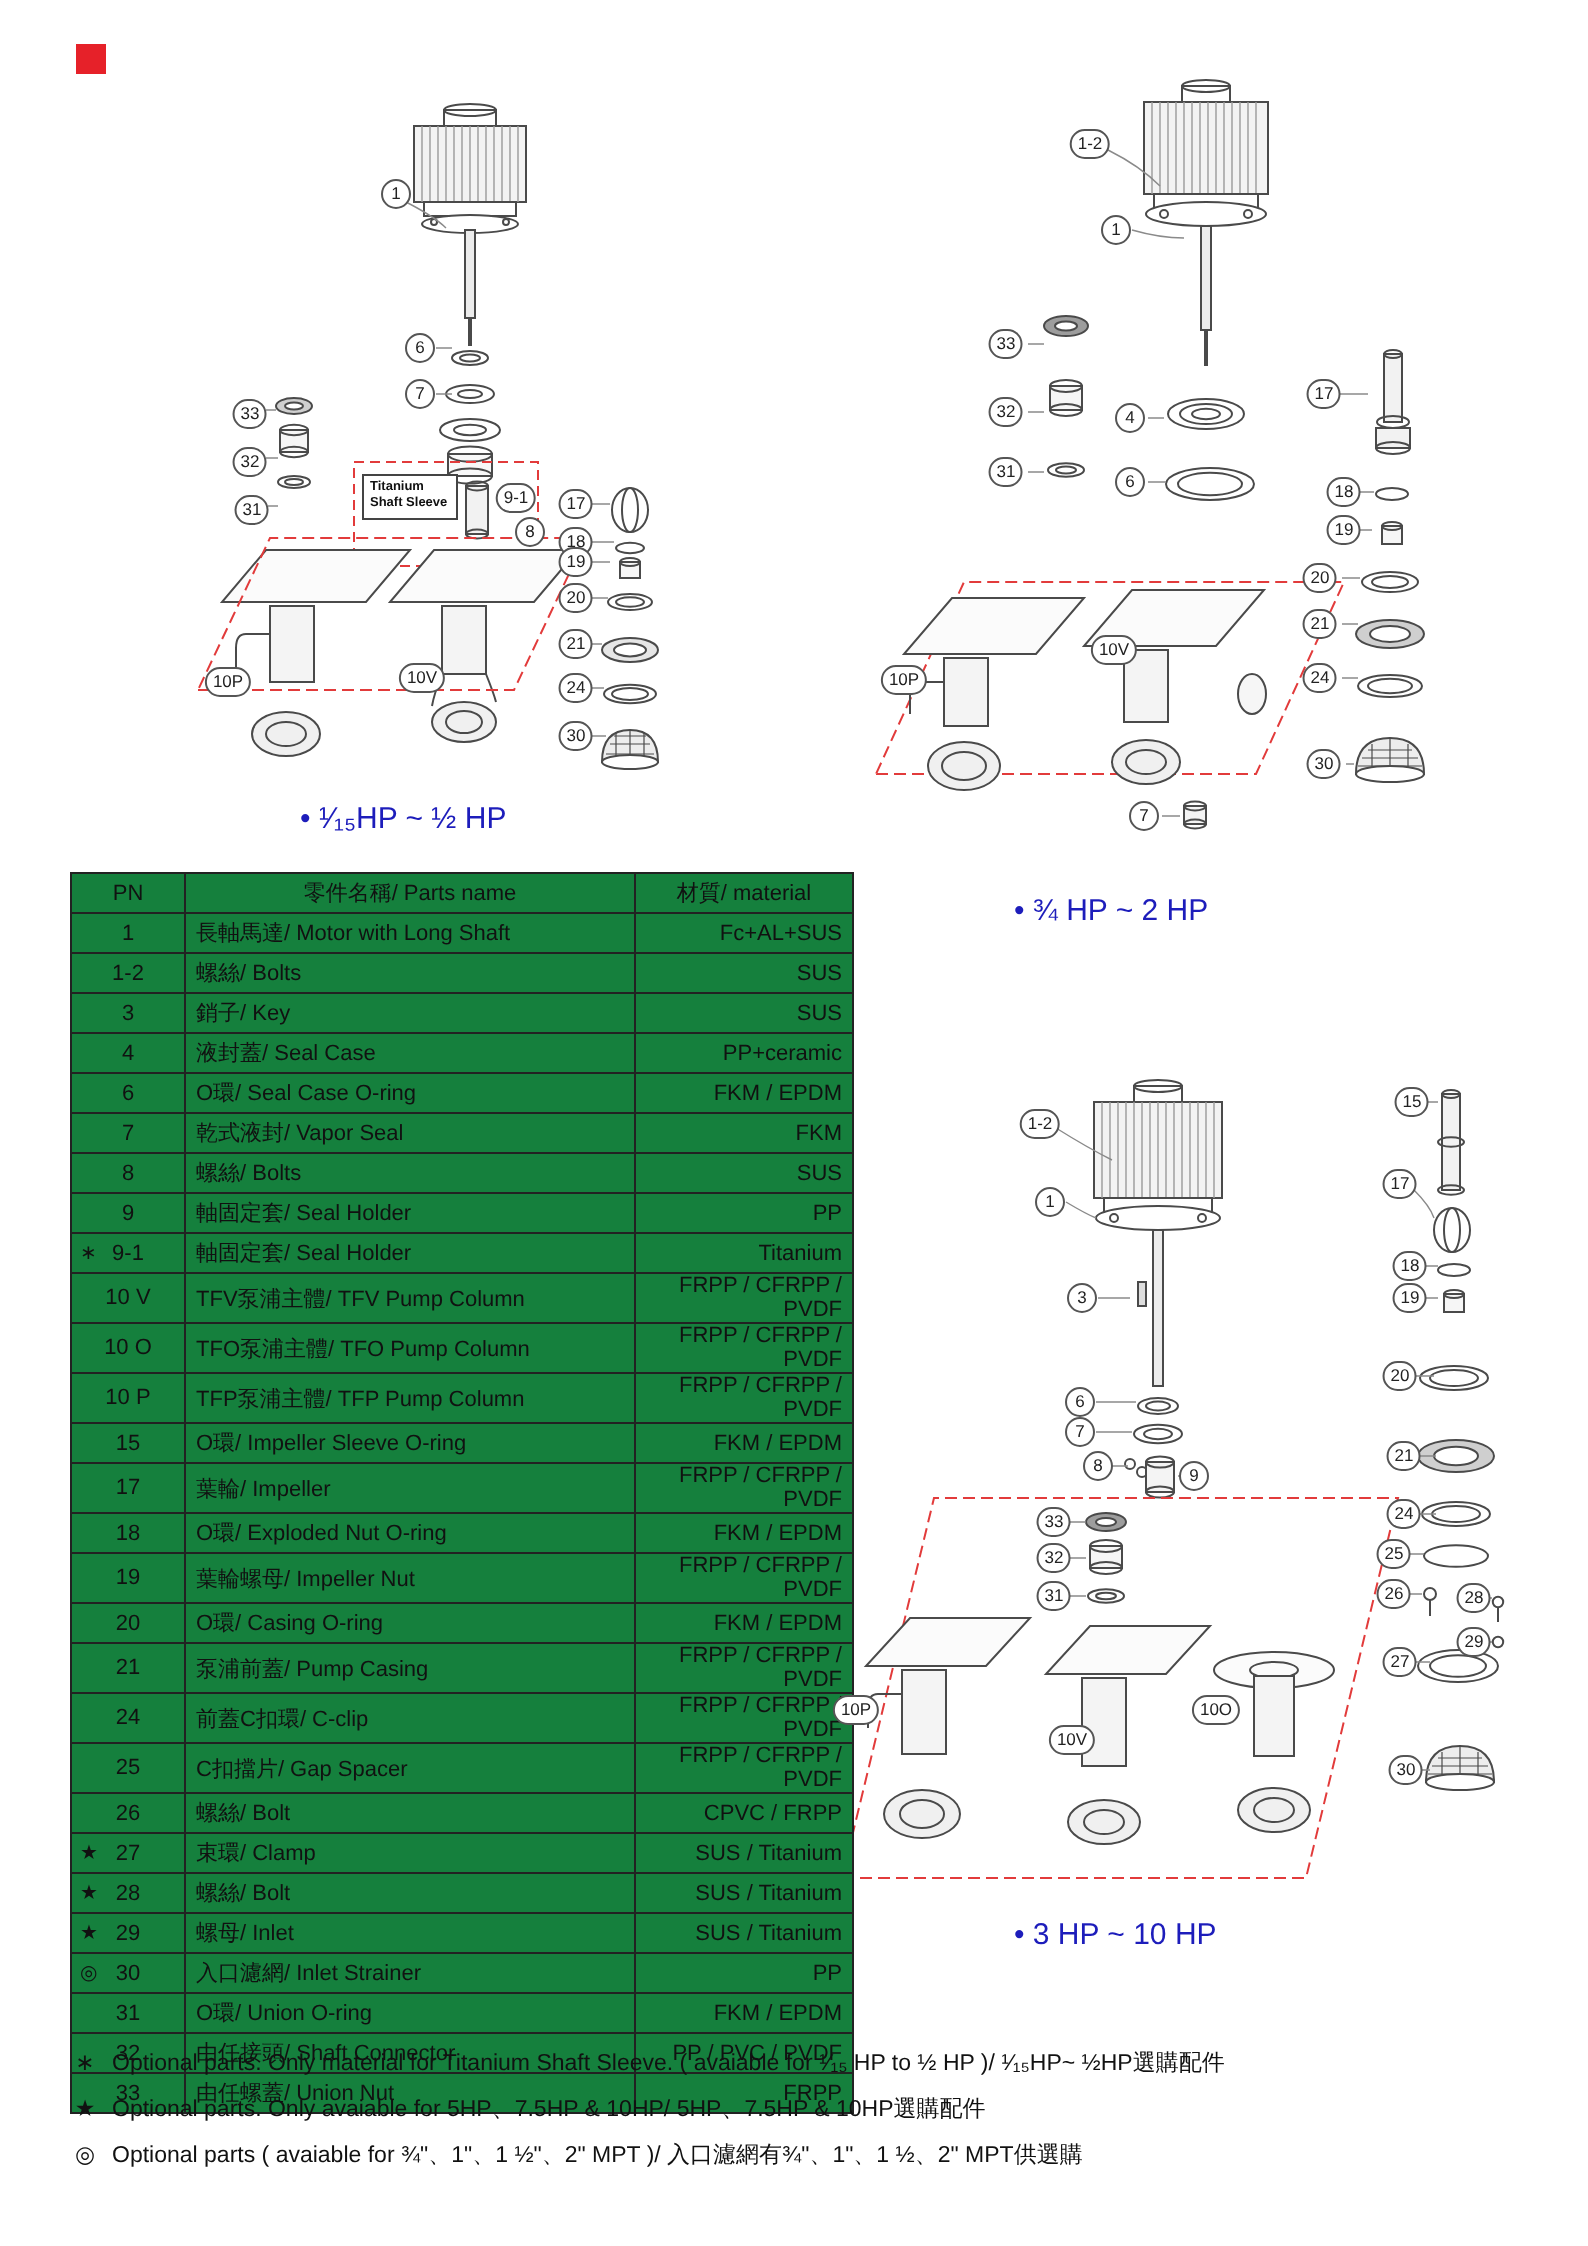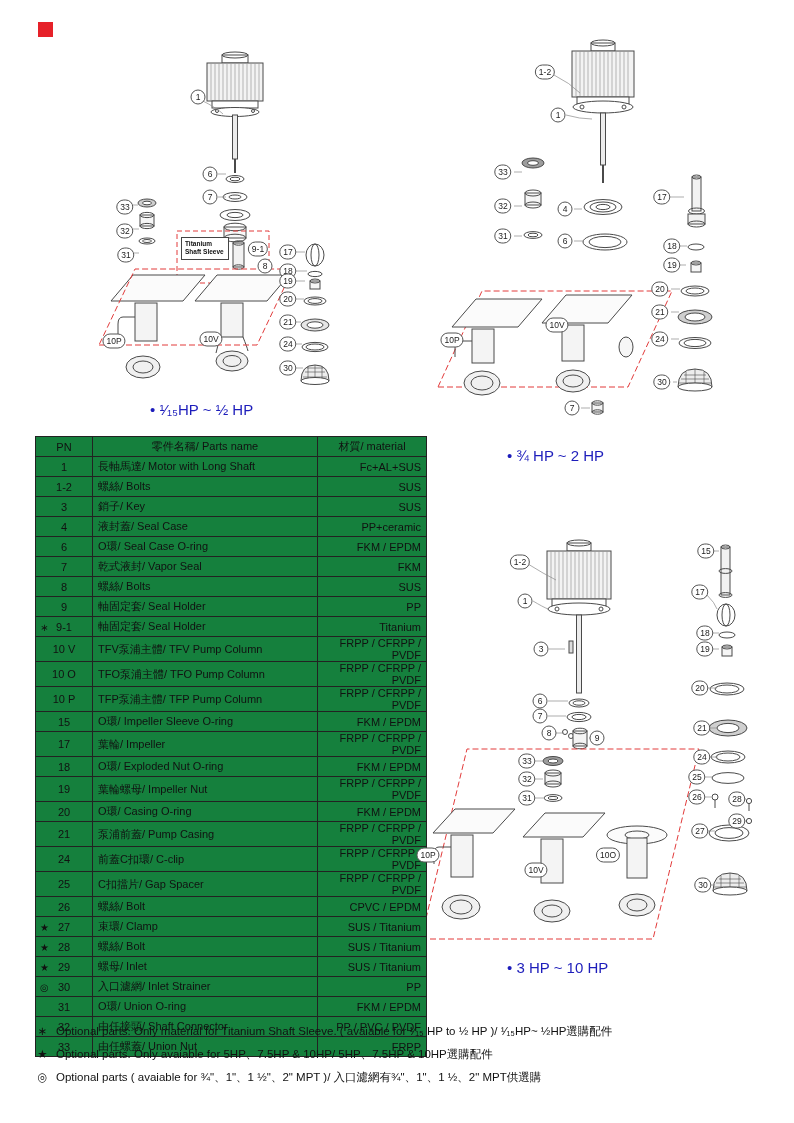--- a/index.html
+++ b/index.html
@@ -412,21 +412,21 @@
           <td class="c-mat">FRPP / CFRPP / PVDF</td>
         </tr>
         <tr>
           <td class="c-pn"><span class="pfx"></span><span>25</span></td>
           <td class="c-name">C扣擋片/ Gap Spacer</td>
           <td class="c-mat">FRPP / CFRPP / PVDF</td>
         </tr>
         <tr>
           <td class="c-pn"><span class="pfx"></span><span>26</span></td>
           <td class="c-name">螺絲/ Bolt</td>
-          <td class="c-mat">CPVC / EPDM</td>
+          <td class="c-mat">CPVC / FRPP</td>
         </tr>
         <tr>
           <td class="c-pn"><span class="pfx">★</span><span>27</span></td>
           <td class="c-name">束環/ Clamp</td>
           <td class="c-mat">SUS / Titanium</td>
         </tr>
         <tr>
           <td class="c-pn"><span class="pfx">★</span><span>28</span></td>
           <td class="c-name">螺絲/ Bolt</td>
           <td class="c-mat">SUS / Titanium</td>

